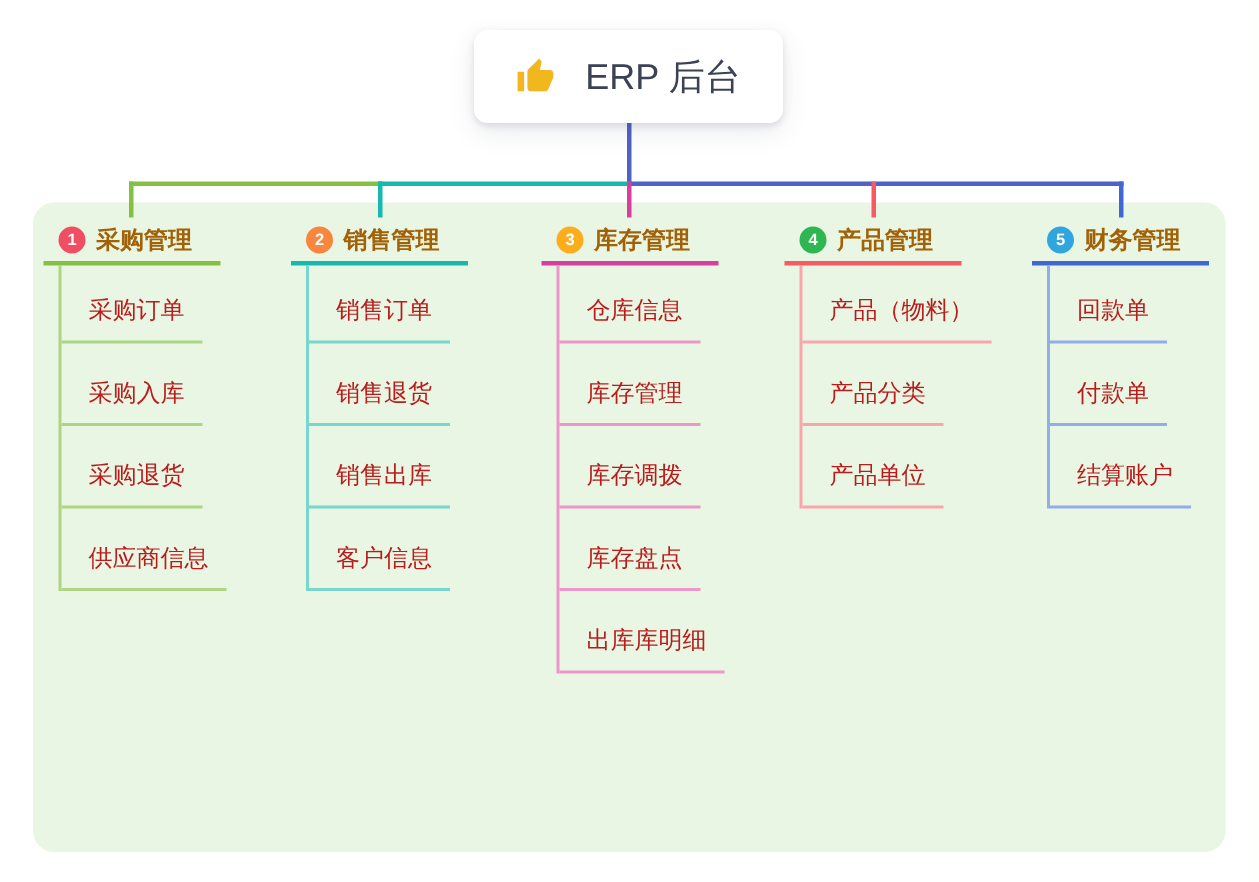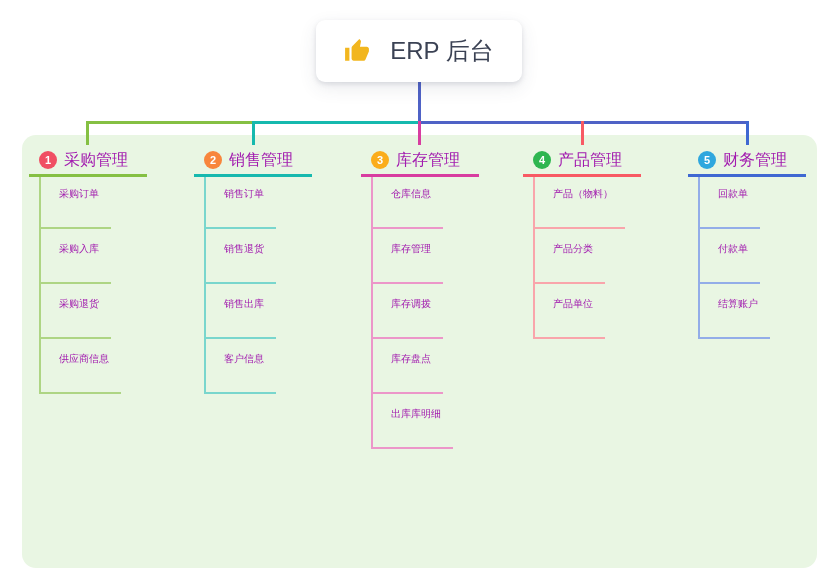--- a/index.html
+++ b/index.html
@@ -23,30 +23,30 @@
   .branch-header {
     box-sizing:border-box; width:118px; height:31px;
     display:flex; align-items:center; gap:7px; padding-left:10px;
     border-bottom:3px solid var(--main); cursor:pointer;
   }
   .badge {
     width:18px; height:18px; border-radius:50%; background:var(--badge);
     color:#ffffff; font-size:11px; font-weight:bold;
     display:flex; align-items:center; justify-content:center; flex:0 0 auto;
   }
-  .branch-title { font-size:16px; font-weight:400; color:#a21caf; white-space:nowrap; }
+  .branch-title { font-size:16px; font-weight:700; color:#a16207; white-space:nowrap; }
 
   .branch-items { margin-left:10px; border-left:2px solid var(--light); }
   .item {
     box-sizing:border-box; height:55px; width:max-content;
     padding:0 12px 0 18px; border-bottom:2px solid var(--light);
     display:flex; align-items:flex-end; cursor:pointer;
   }
   .item:first-child { height:52px; }
-  .item-label { font-size:10px; color:#a21caf; padding-bottom:26px; white-space:nowrap; }
+  .item-label { font-size:16px; color:#b91c1c; padding-bottom:9px; white-space:nowrap; }
 </style>
 </head>
 <body>
 
 <div class="canvas">
 
   <div class="root-node">
     <span class="thumb-icon">
       <svg viewBox="0 0 24 24" width="26" height="26" aria-hidden="true">
         <path id="thumb-path" fill="#f2b61e" d="M1 21h4V9H1v12zM23 10c0-1.1-.9-2-2-2h-6.31l.95-4.57.03-.32c0-.41-.17-.79-.44-1.06L14.17 1 7.59 7.59C7.22 7.95 7 8.45 7 9v10c0 1.1.9 2 2 2h9c.83 0 1.54-.5 1.84-1.22l3.02-7.05c.09-.23.14-.47.14-.73v-2z"></path>

